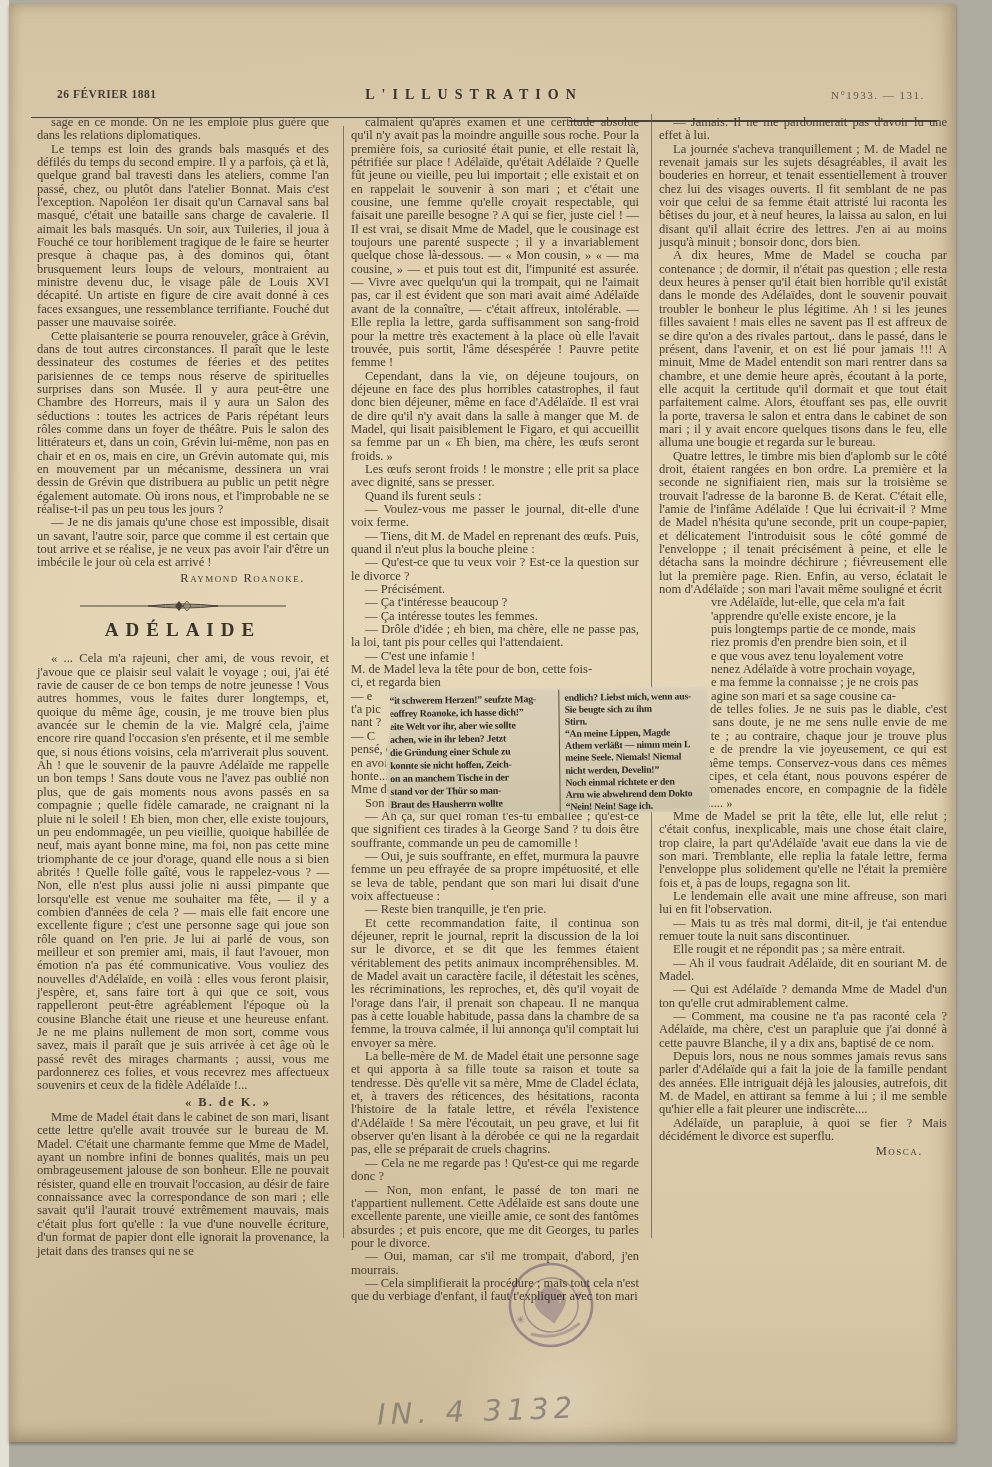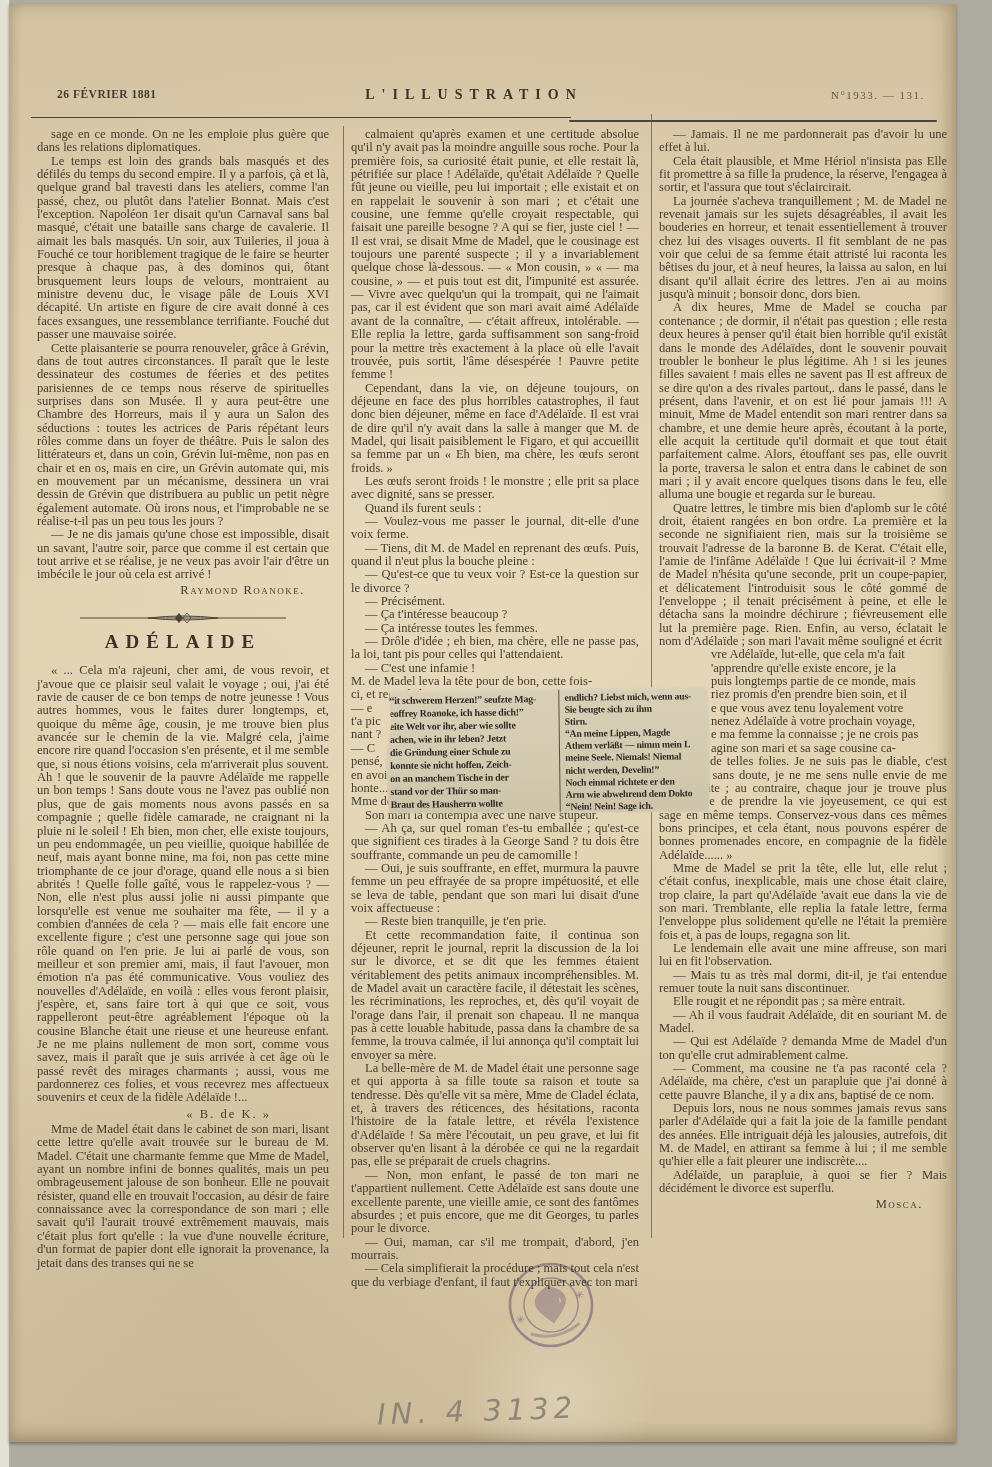--- a/index.html
+++ b/index.html
@@ -28,27 +28,27 @@
   .masthead{position:absolute;left:0;right:17px;top:83px;text-align:center;font-size:14px;letter-spacing:7px;color:#39342c;font-weight:bold;}
   .pageno{position:absolute;left:822px;top:85px;font-size:11px;letter-spacing:1.5px;color:#4a443a;opacity:.85;}
   .hrule{position:absolute;background:#49433a;height:1.3px;}
   .hr1{left:22px;top:113px;width:540px;}
   .hr2{left:560px;top:116px;width:368px;height:2px;border-radius:2px;}
   
   .colrule{position:absolute;width:1px;background:#5f574a;opacity:.75;}
   .cr1{left:334px;top:122px;height:1112px;}
   .cr2{left:642px;top:110px;height:1124px;}
   
-  .col{position:absolute;top:124px;color:#433c31;font-size:12.55px;line-height:13.35px;text-align:justify;}
+  .col{position:absolute;top:112px;color:#433c31;font-size:12.55px;line-height:13.35px;text-align:justify;}
   .col1{left:28px;width:292px;}
   .col2{left:342px;width:288px;}
   .col3{left:650px;width:288px;}
   .par{margin:0;text-indent:14px;}
   .sig{margin:2px 0 0 0;text-align:right;font-variant:small-caps;letter-spacing:1.5px;padding-right:24px;}
-  .sig-bdek{margin:3px 0 2px 0;text-align:right;letter-spacing:2px;padding-right:58px;font-weight:normal;}
+  .sig-bdek{margin:3px 0 2px 0;text-align:right;letter-spacing:2px;padding-right:58px;font-weight:bold;}
   .divider{margin:14px auto 6px auto;display:block;width:210px;height:14px;}
   .title{margin:10px 0 16px 0;text-align:center;font-size:19px;font-weight:bold;letter-spacing:7px;color:#3a342b;font-variant:normal;}
   .stub{white-space:pre-line;text-align:left;margin:0;}
   .stub-right{padding-left:52px;}
   
   .fragment{
     position:absolute;left:376px;top:684px;width:326px;height:126px;
     transform:rotate(-.7deg);
     background:linear-gradient(180deg,#d9cfb6 0%,#d4cab0 60%,#cdc3a8 100%);
     box-shadow:0 1px 4px rgba(60,50,30,.45), inset 0 0 6px rgba(255,255,245,.3);
@@ -131,30 +131,30 @@
 en avoi
 honte...
 Mme de M</p>
     <div>
         <p class="par">Son mari la contempla avec une naïve stupeur.</p>
         <p class="par">— Ah ça, sur quel roman t'es-tu emballée ; qu'est-ce que signifient ces tirades à la George Sand ? tu dois être souffrante, commande un peu de camomille !</p>
         <p class="par">— Oui, je suis souffrante, en effet, murmura la pauvre femme un peu effrayée de sa propre impétuosité, et elle se leva de table, pendant que son mari lui disait d'une voix affectueuse :</p>
         <p class="par">— Reste bien tranquille, je t'en prie.</p>
         <p class="par">Et cette recommandation faite, il continua son déjeuner, reprit le journal, reprit la discussion de la loi sur le divorce, et se dit que les femmes étaient véritablement des petits animaux incompréhensibles. M. de Madel avait un caractère facile, il détestait les scènes, les récriminations, les reproches, et, dès qu'il voyait de l'orage dans l'air, il prenait son chapeau. Il ne manqua pas à cette louable habitude, passa dans la chambre de sa femme, la trouva calmée, il lui annonça qu'il comptait lui envoyer sa mère.</p>
         <p class="par">La belle-mère de M. de Madel était une personne sage et qui apporta à sa fille toute sa raison et toute sa tendresse. Dès qu'elle vit sa mère, Mme de Cladel éclata, et, à travers des réticences, des hésitations, raconta l'histoire de la fatale lettre, et révéla l'existence d'Adélaïde ! Sa mère l'écoutait, un peu grave, et lui fit observer qu'en lisant à la dérobée ce qui ne la regardait pas, elle se préparait de cruels chagrins.</p>
+        <p class="par">— Cela ne me regarde pas ! Qu'est-ce qui me regarde donc ?</p>
         <p class="par">— Non, mon enfant, le passé de ton mari ne t'appartient nullement. Cette Adélaïde est sans doute une excellente parente, une vieille amie, ce sont des fantômes absurdes ; et puis encore, que me dit Georges, tu parles pour le divorce.</p>
         <p class="par">— Oui, maman, car s'il me trompait, d'abord, j'en mourrais.</p>
         <p class="par">— Cela simplifierait la procédure ; mais tout cela n'est que du verbiage d'enfant, il faut t'expliquer avec ton mari</p>
       </div>
   </div>
 
   <div class="col col3">
     <div>
         <p class="par">— Jamais. Il ne me pardonnerait pas d'avoir lu une effet à lui.</p>
-        <p class="par">Cela était plausible, et Mme Hériol n'insista pas Elle fit promettre à sa fille la prudence, la réserve, l'engagea à sortir, et l'assura que tout s'éclaircirait.</p>
         <p class="par">La journée s'acheva tranquillement ; M. de Madel ne revenait jamais sur les sujets désagréables, il avait les bouderies en horreur, et tenait essentiellement à trouver chez lui des visages ouverts. Il fit semblant de ne pas voir que celui de sa femme était attristé lui raconta les bêtises du jour, et à neuf heures, la laissa au salon, en lui disant qu'il allait écrire des lettres. J'en ai au moins jusqu'à minuit ; bonsoir donc, dors bien.</p>
         <p class="par">A dix heures, Mme de Madel se coucha par contenance ; de dormir, il n'était pas question ; elle resta deux heures à penser qu'il était bien horrible qu'il existât dans le monde des Adélaïdes, dont le souvenir pouvait troubler le bonheur le plus légitime. Ah ! si les jeunes filles savaient ! mais elles ne savent pas Il est affreux de se dire qu'on a des rivales partout,. dans le passé, dans le présent, dans l'avenir, et on est lié pour jamais !!! A minuit, Mme de Madel entendit son mari rentrer dans sa chambre, et une demie heure après, écoutant à la porte, elle acquit la certitude qu'il dormait et que tout était parfaitement calme. Alors, étouffant ses pas, elle ouvrit la porte, traversa le salon et entra dans le cabinet de son mari ; il y avait encore quelques tisons dans le feu, elle alluma une bougie et regarda sur le bureau.</p>
         <p class="par">Quatre lettres, le timbre mis bien d'aplomb sur le côté droit, étaient rangées en bon ordre. La première et la seconde ne signifiaient rien, mais sur la troisième se trouvait l'adresse de la baronne B. de Kerat. C'était elle, l'amie de l'infâme Adélaïde ! Que lui écrivait-il ? Mme de Madel n'hésita qu'une seconde, prit un coupe-papier, et délicatement l'introduisit sous le côté gommé de l'enveloppe ; il tenait précisément à peine, et elle le détacha sans la moindre déchirure ; fiévreusement elle lut la première page. Rien. Enfin, au verso, éclatait le nom d'Adélaïde ; son mari l'avait même souligné et écrit</p>
       </div>
     <p class="stub stub-right">vre Adélaïde, lut-elle, que cela m'a fait
 'apprendre qu'elle existe encore, je la
 puis longtemps partie de ce monde, mais
 riez promis d'en prendre bien soin, et il
 e que vous avez tenu loyalement votre
 nenez Adélaïde à votre prochain voyage,

